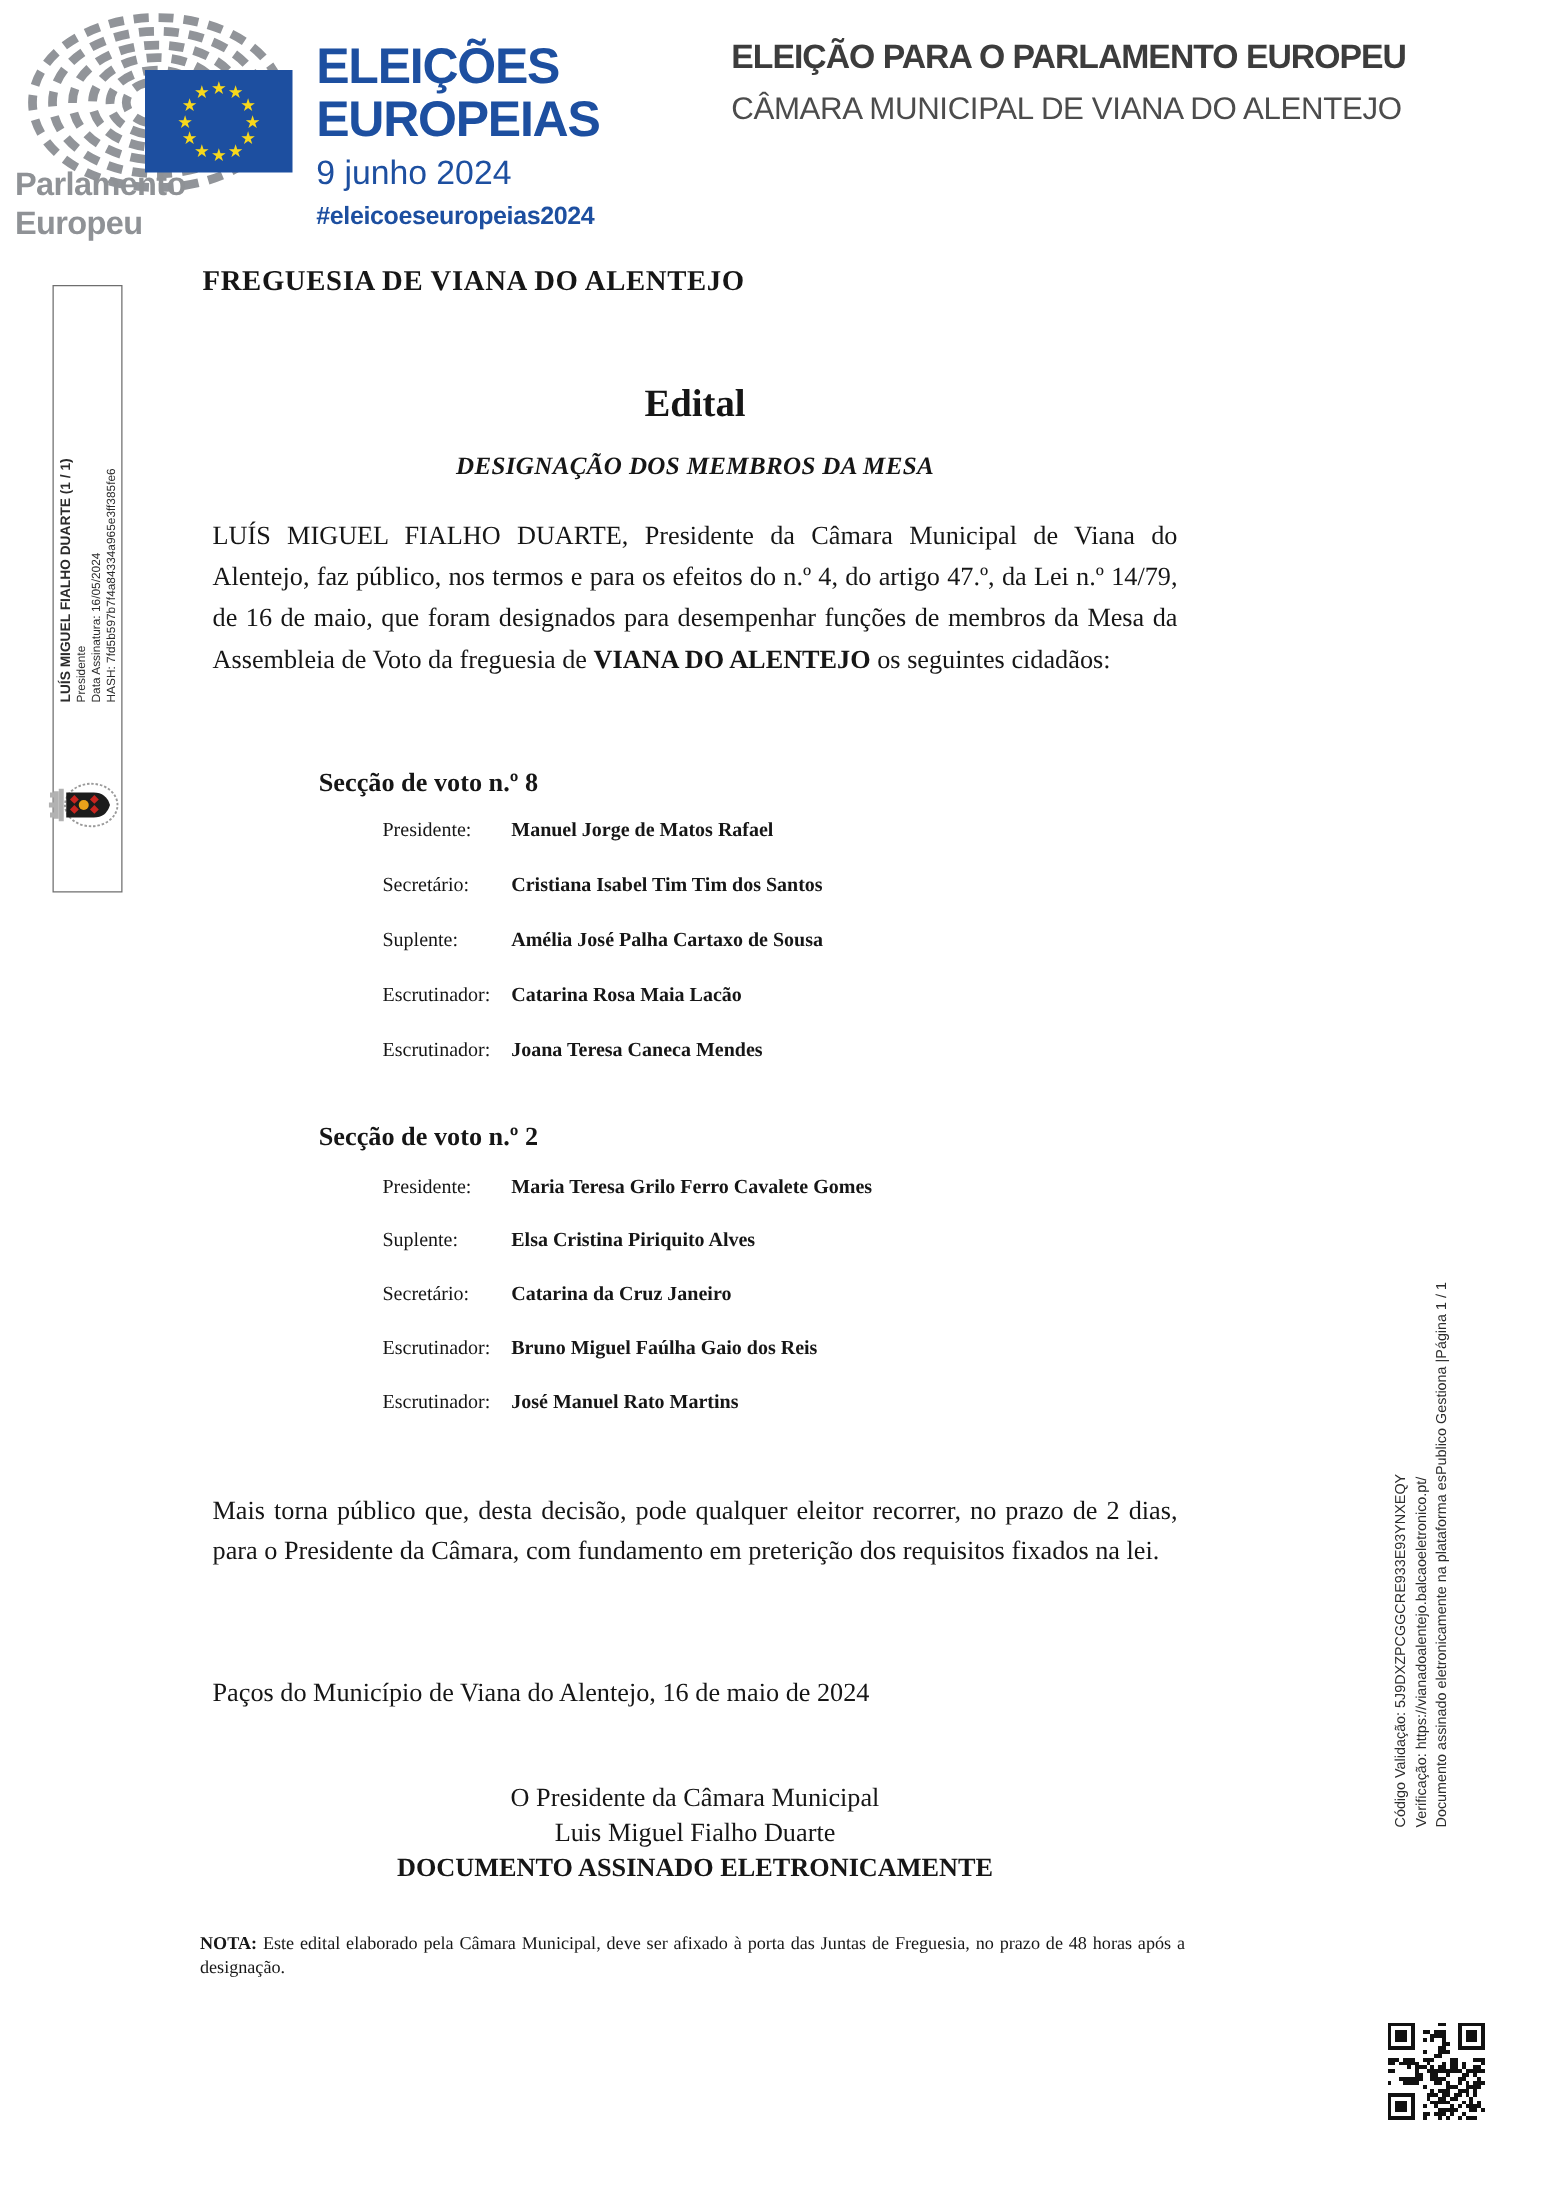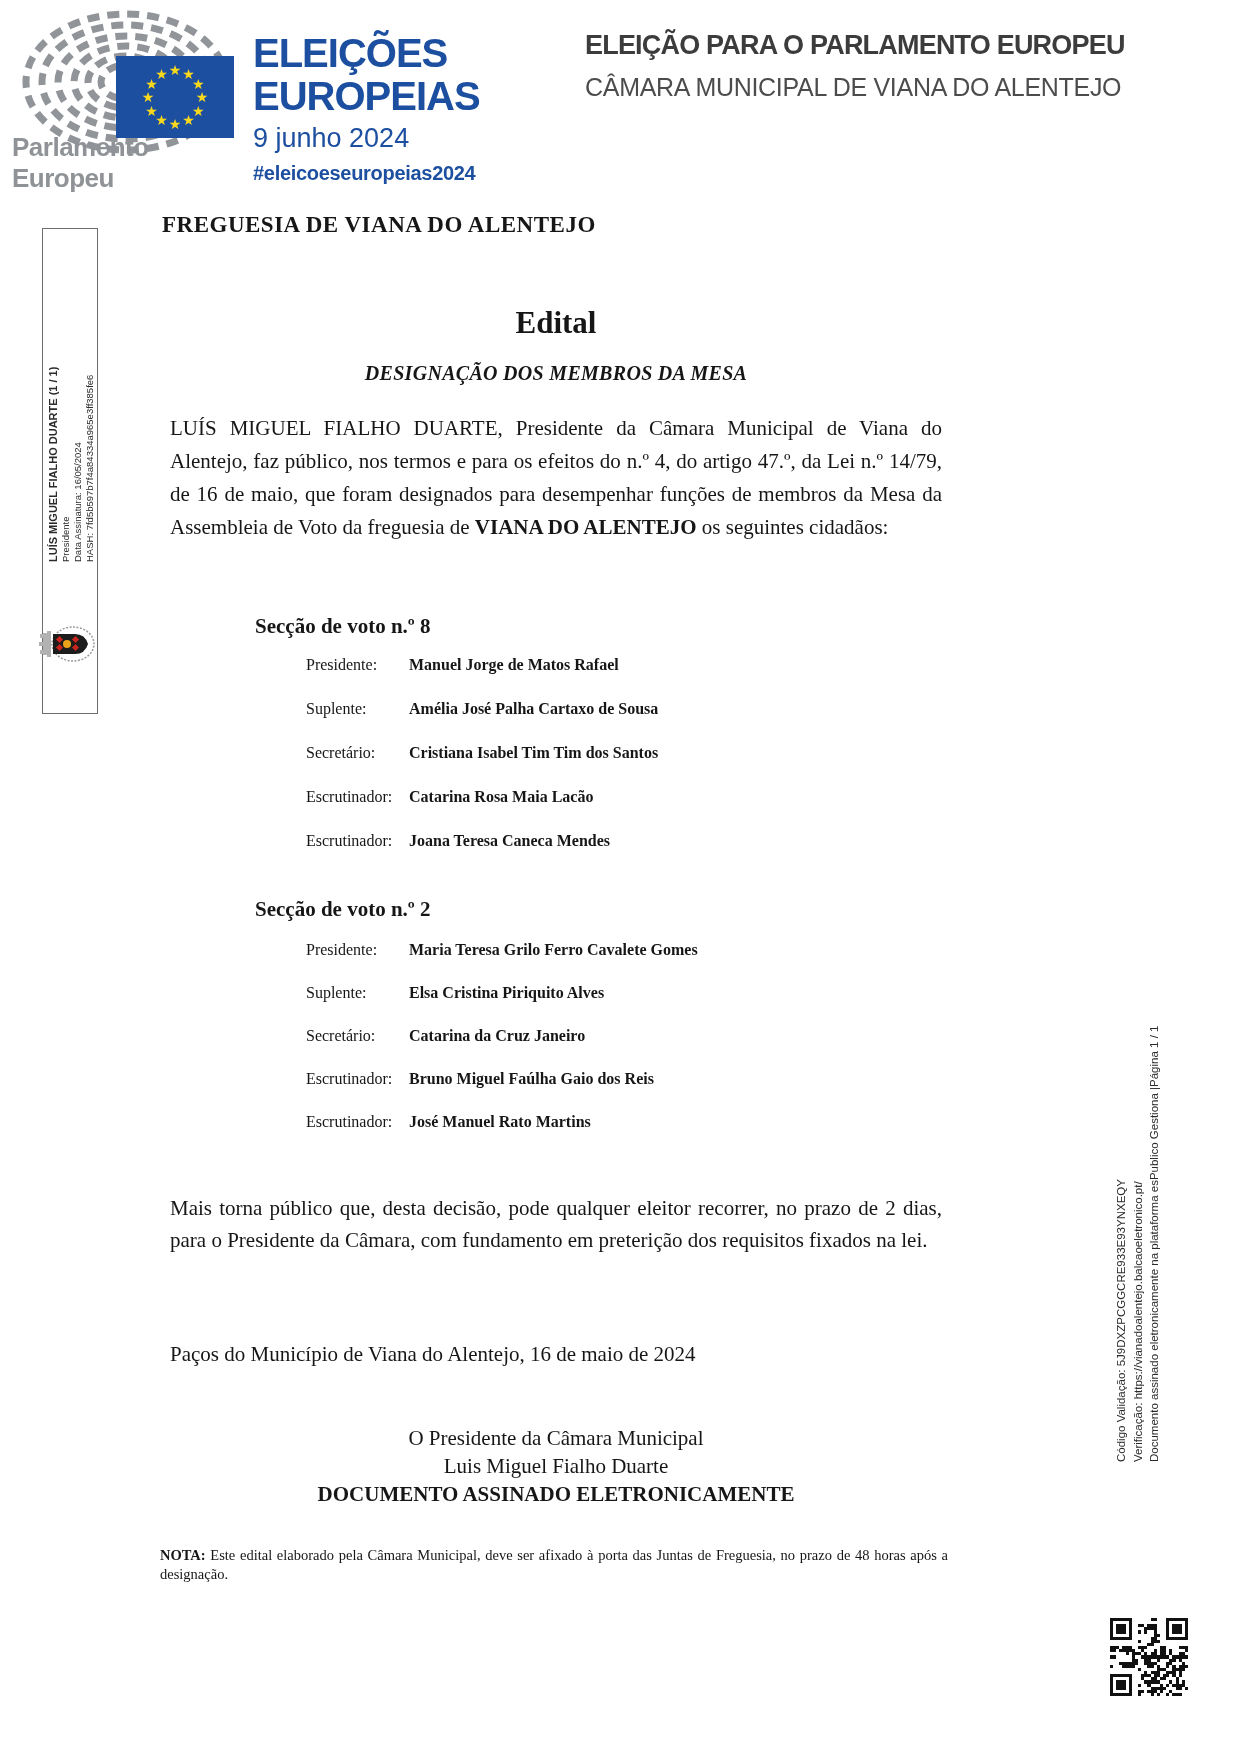--- a/index.html
+++ b/index.html
@@ -135,22 +135,22 @@
 
   <div class="freguesia">FREGUESIA DE VIANA DO ALENTEJO</div>
   <div class="doc-title">Edital</div>
   <div class="doc-subtitle">DESIGNAÇÃO DOS MEMBROS DA MESA</div>
 
   <div class="intro"><span>LUÍS MIGUEL FIALHO DUARTE, Presidente da Câmara Municipal de Viana do Alentejo, faz público, nos termos e para os efeitos do n.º 4, do artigo 47.º, da Lei n.º 14/79, de 16 de maio, que foram designados para desempenhar funções de membros da Mesa da Assembleia de Voto da freguesia de </span><span class="b">VIANA DO ALENTEJO</span><span> os seguintes cidadãos:</span></div>
 
   <div class="sec-heading" style="top:614px;">Secção de voto n.º 8</div>
   <div class="rows" style="top:656px;">
     <div class="row"><span class="role">Presidente:</span> <span class="name">Manuel Jorge de Matos Rafael</span></div>
+    <div class="row"><span class="role">Secretário:</span> <span class="name">Cristiana Isabel Tim Tim dos Santos</span></div>
     <div class="row"><span class="role">Suplente:</span> <span class="name">Amélia José Palha Cartaxo de Sousa</span></div>
-    <div class="row"><span class="role">Secretário:</span> <span class="name">Cristiana Isabel Tim Tim dos Santos</span></div>
     <div class="row"><span class="role">Escrutinador:</span> <span class="name">Catarina Rosa Maia Lacão</span></div>
     <div class="row"><span class="role">Escrutinador:</span> <span class="name">Joana Teresa Caneca Mendes</span></div>
   </div>
 
   <div class="sec-heading" style="top:897px;">Secção de voto n.º 2</div>
   <div class="rows rows2" style="top:941px;">
     <div class="row"><span class="role">Presidente:</span> <span class="name">Maria Teresa Grilo Ferro Cavalete Gomes</span></div>
     <div class="row"><span class="role">Suplente:</span> <span class="name">Elsa Cristina Piriquito Alves</span></div>
     <div class="row"><span class="role">Secretário:</span> <span class="name">Catarina da Cruz Janeiro</span></div>
     <div class="row"><span class="role">Escrutinador:</span> <span class="name">Bruno Miguel Faúlha Gaio dos Reis</span></div>

